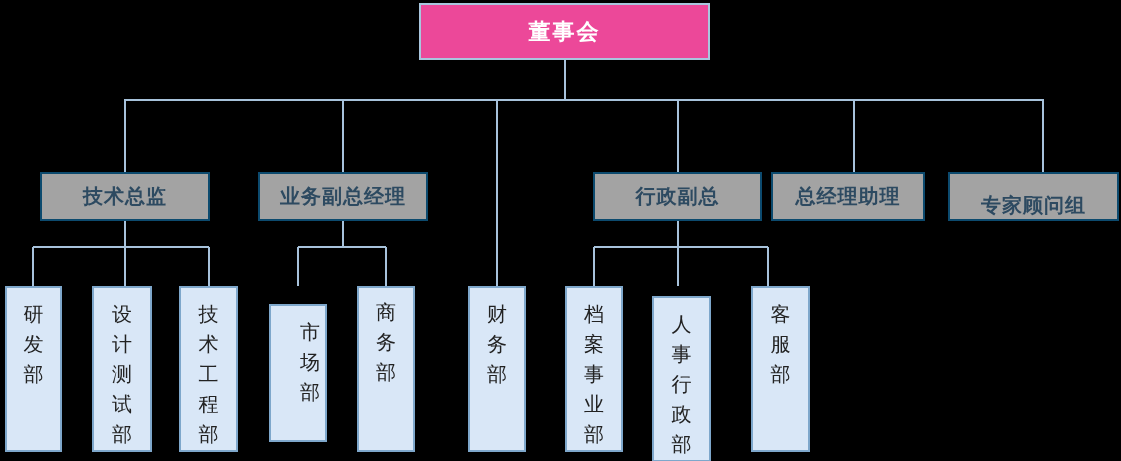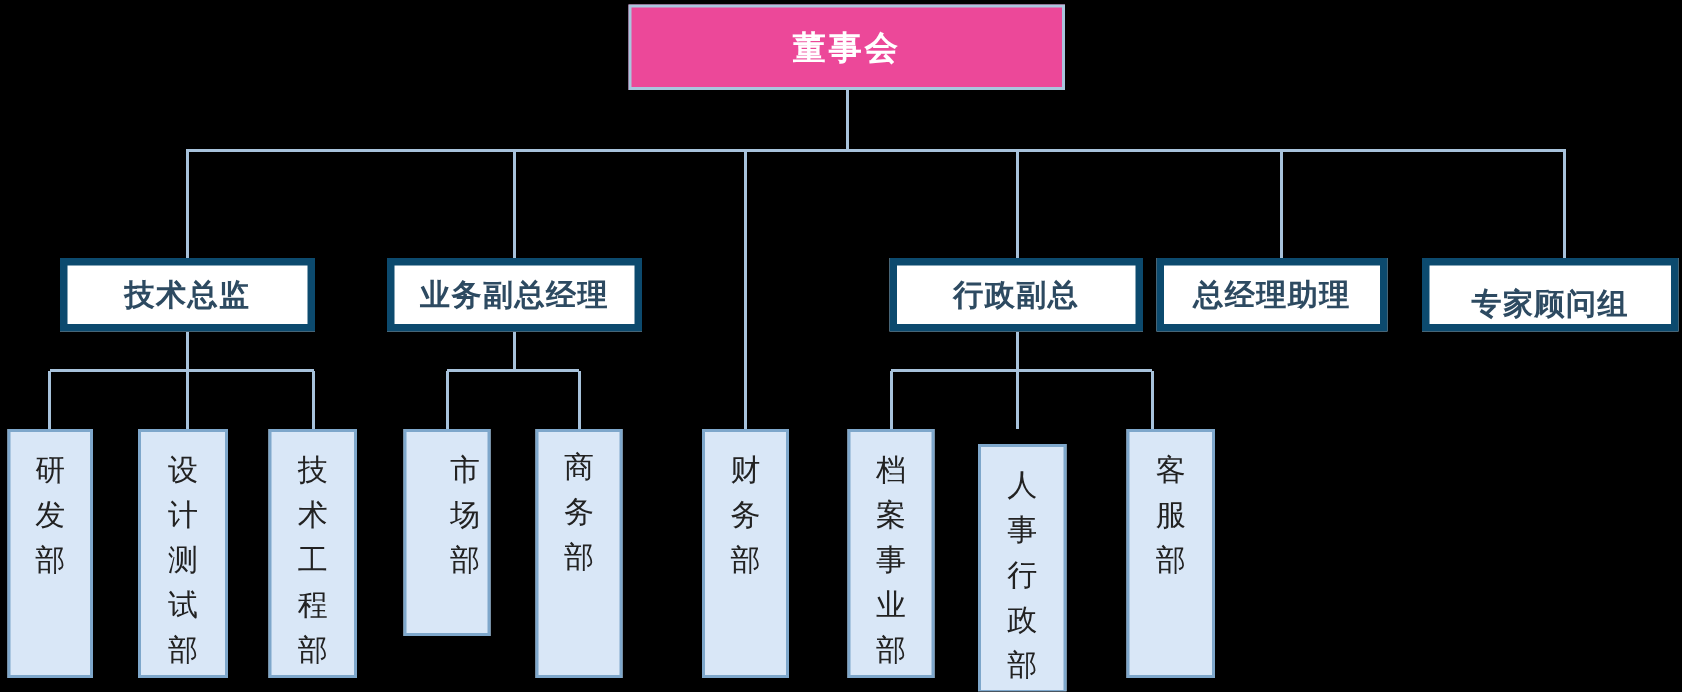--- a/index.html
+++ b/index.html
@@ -30,22 +30,22 @@
   }
   .node.root {
     background: #ec4899;
     border: 2px solid #a9c6de;
     color: #ffffff;
     font-weight: bold;
     font-size: 22px;
     letter-spacing: 2px;
   }
   .node.manager {
-    background: #ffffff;
-    border: 5px solid #0c4a6e;
+    background: #a3a3a3;
+    border: 2px solid #0c4a6e;
     color: #2d4a61;
     font-weight: bold;
     font-size: 20px;
     letter-spacing: 1px;
   }
   .node.dept {
     background: #d9e7f7;
     border: 2px solid #7ea7cb;
     color: #222222;
     font-size: 20px;
@@ -119,21 +119,21 @@
 
   <div class="node dept" style="left:5px; top:286px; width:57px; height:166px;">
     <span class="vtext">研发部</span>
   </div>
   <div class="node dept" style="left:92px; top:286px; width:60px; height:166px;">
     <span class="vtext">设计测试部</span>
   </div>
   <div class="node dept" style="left:179px; top:286px; width:59px; height:166px;">
     <span class="vtext">技术工程部</span>
   </div>
-  <div class="node dept" style="left:269px; top:286px; width:58px; height:138px;padding-left:24px;">
+  <div class="node dept" style="left:269px; top:304px; width:58px; height:138px;padding-left:24px;">
     <span class="vtext">市场部</span>
   </div>
   <div class="node dept" style="left:357px; top:286px; width:58px; height:166px;font-family:Liberation Mono, monospace;">
     <span class="vtext">商务部</span>
   </div>
   <div class="node dept" style="left:468px; top:286px; width:58px; height:166px;">
     <span class="vtext">财务部</span>
   </div>
   <div class="node dept" style="left:565px; top:286px; width:58px; height:166px;">
     <span class="vtext">档案事业部</span>

